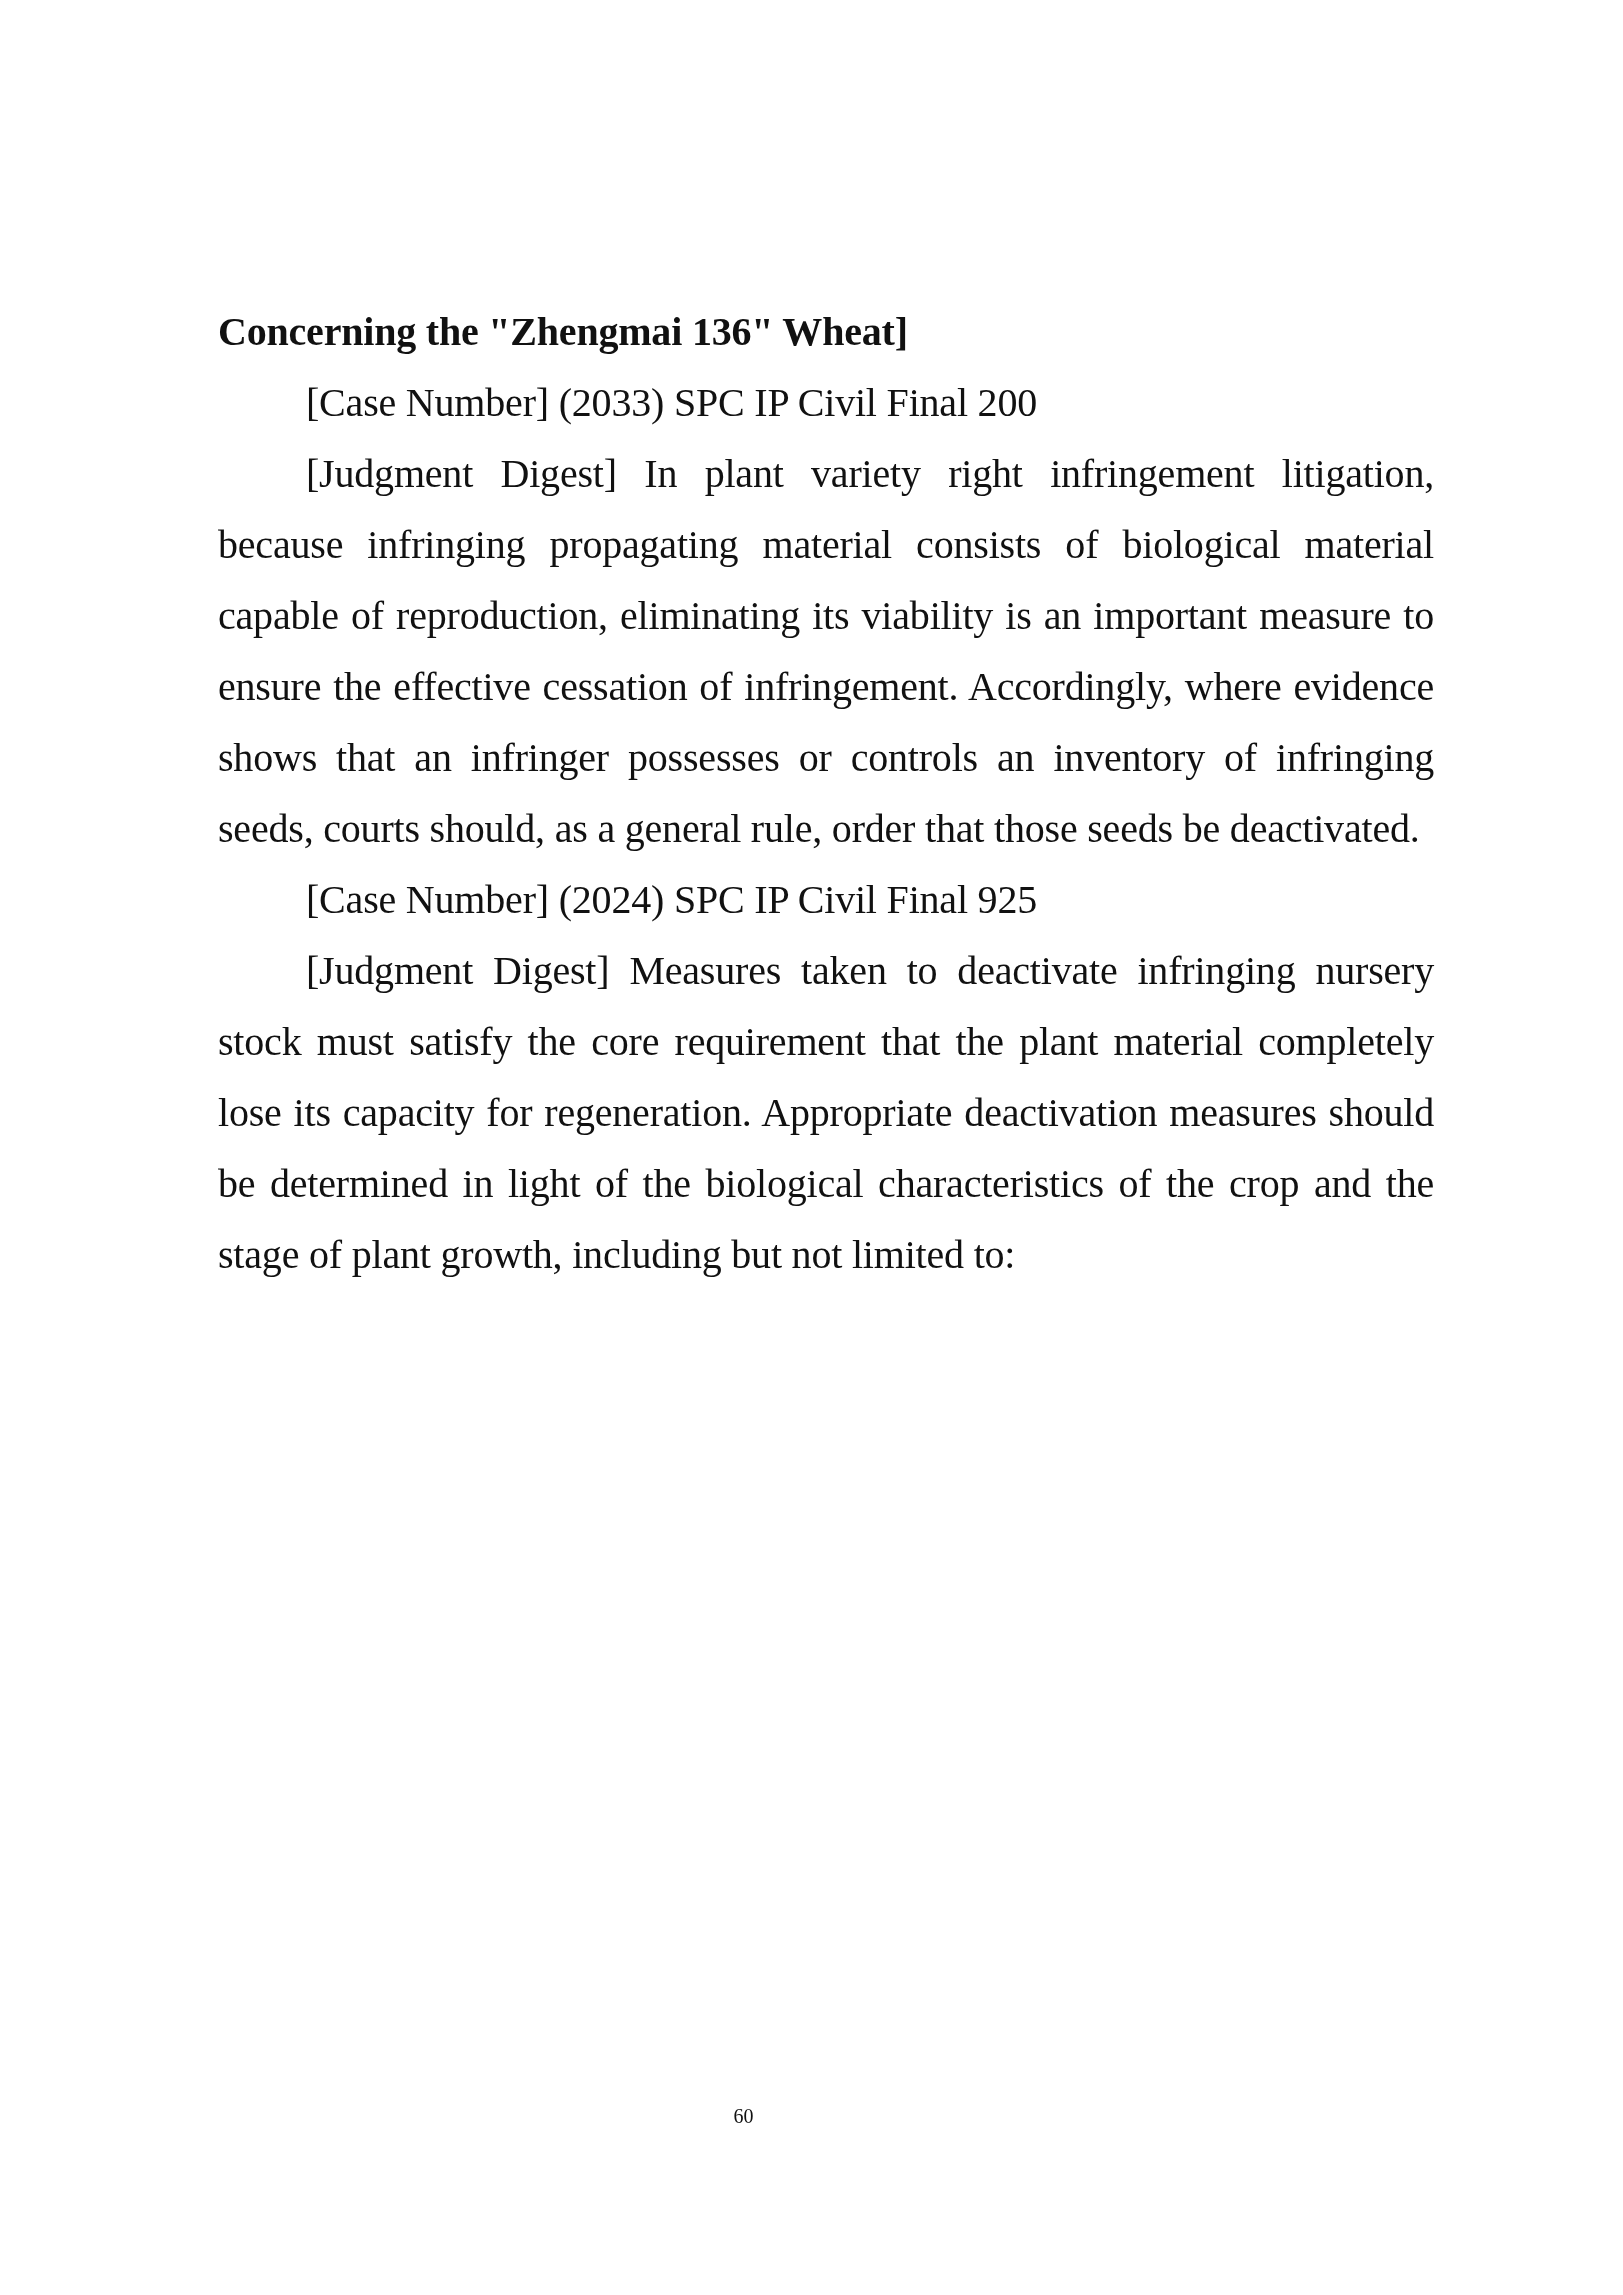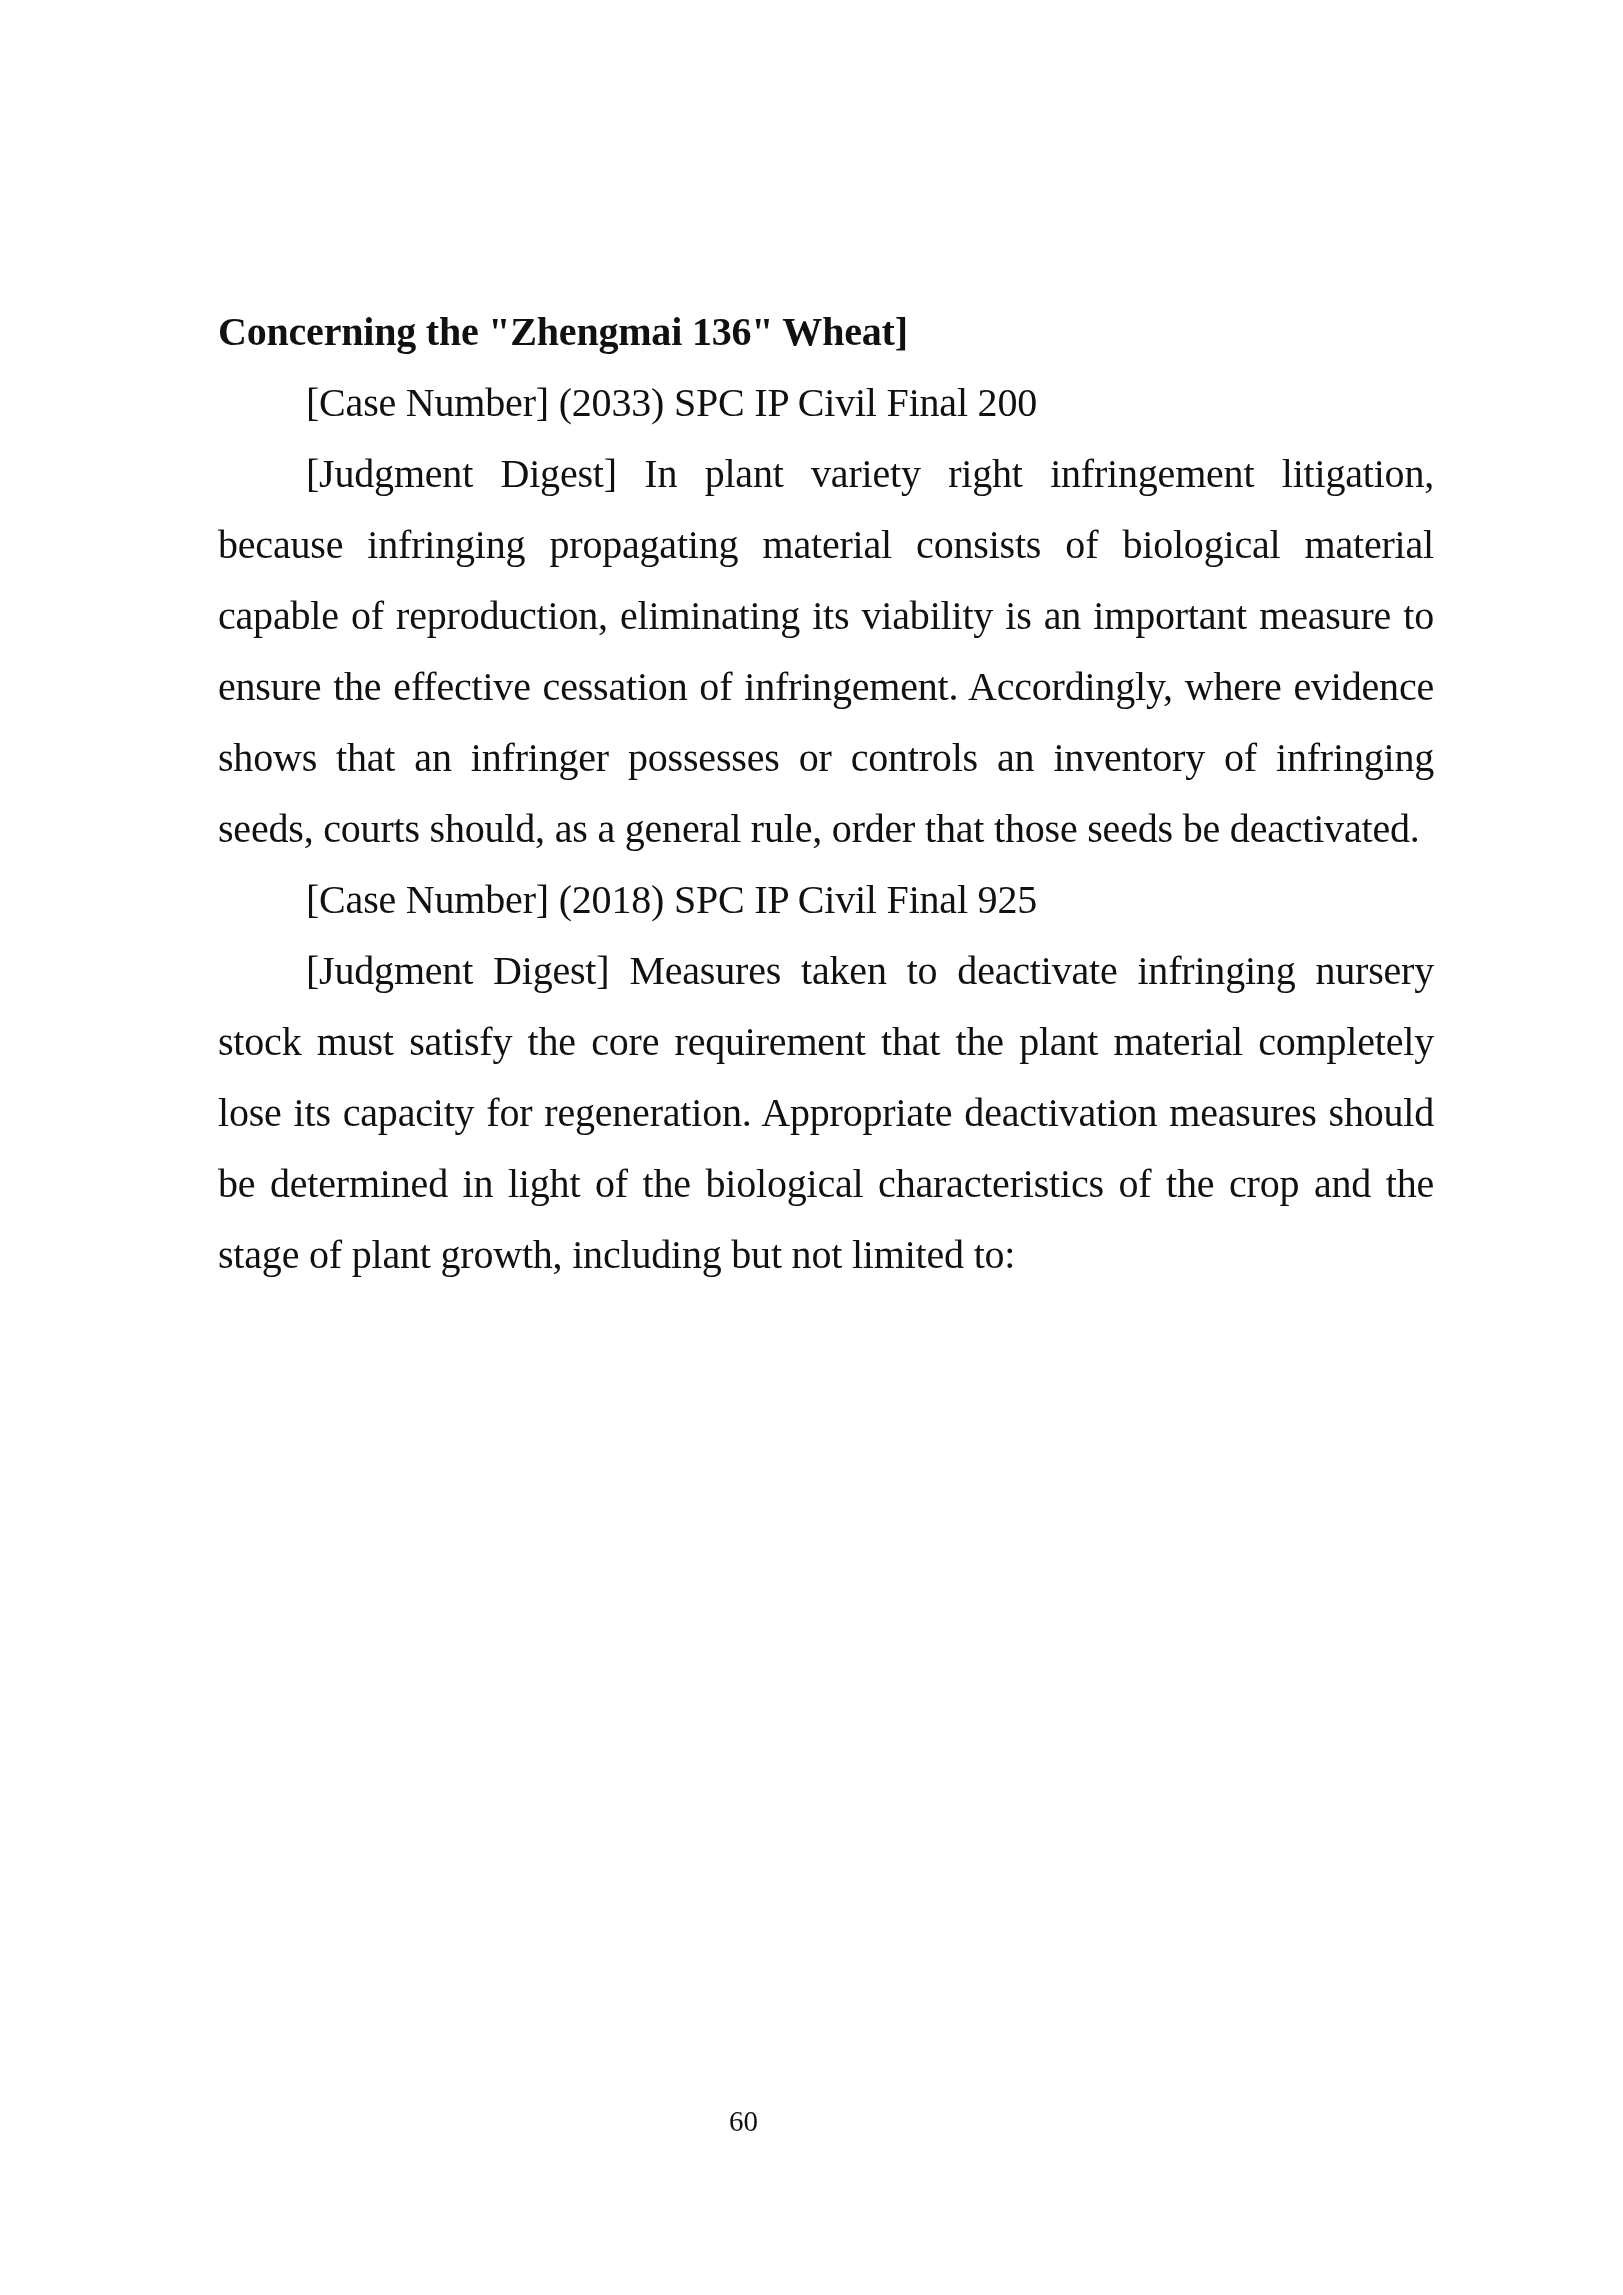--- a/index.html
+++ b/index.html
@@ -34,30 +34,30 @@
     }
     .indent {
       text-indent: 88px;
     }
     .page-number {
       position: absolute;
       left: 0;
       width: 1487px;
       top: 2105px;
       text-align: center;
-      font-size: 29px;
+      font-size: 20px;
       font-family: "Liberation Serif", serif;
       color: #111111;
     }
   </style>
 </head>
 <body>
 
 <div class="page">
   <p class="line-block bold">Concerning the "Zhengmai 136" Wheat]</p>
   <p class="line-block indent">[Case Number] (2033) SPC IP Civil Final 200</p>
   <p class="line-block indent">[Judgment Digest] In plant variety right infringement litigation, because infringing propagating material consists of biological material capable of reproduction, eliminating its viability is an important measure to ensure the effective cessation of infringement. Accordingly, where evidence shows that an infringer possesses or controls an inventory of infringing seeds, courts should, as a general rule, order that those seeds be deactivated.</p>
-  <p class="line-block indent">[Case Number] (2018) SPC IP Civil Final 925</p>
+  <p class="line-block indent">[Case Number] (2024) SPC IP Civil Final 925</p>
   <p class="line-block indent">[Judgment Digest] Measures taken to deactivate infringing nursery stock must satisfy the core requirement that the plant material completely lose its capacity for regeneration. Appropriate deactivation measures should be determined in light of the biological characteristics of the crop and the stage of plant growth, including but not limited to:</p>
 </div>
 
 <div class="page-number">60</div>
 
 
 </body></html>

